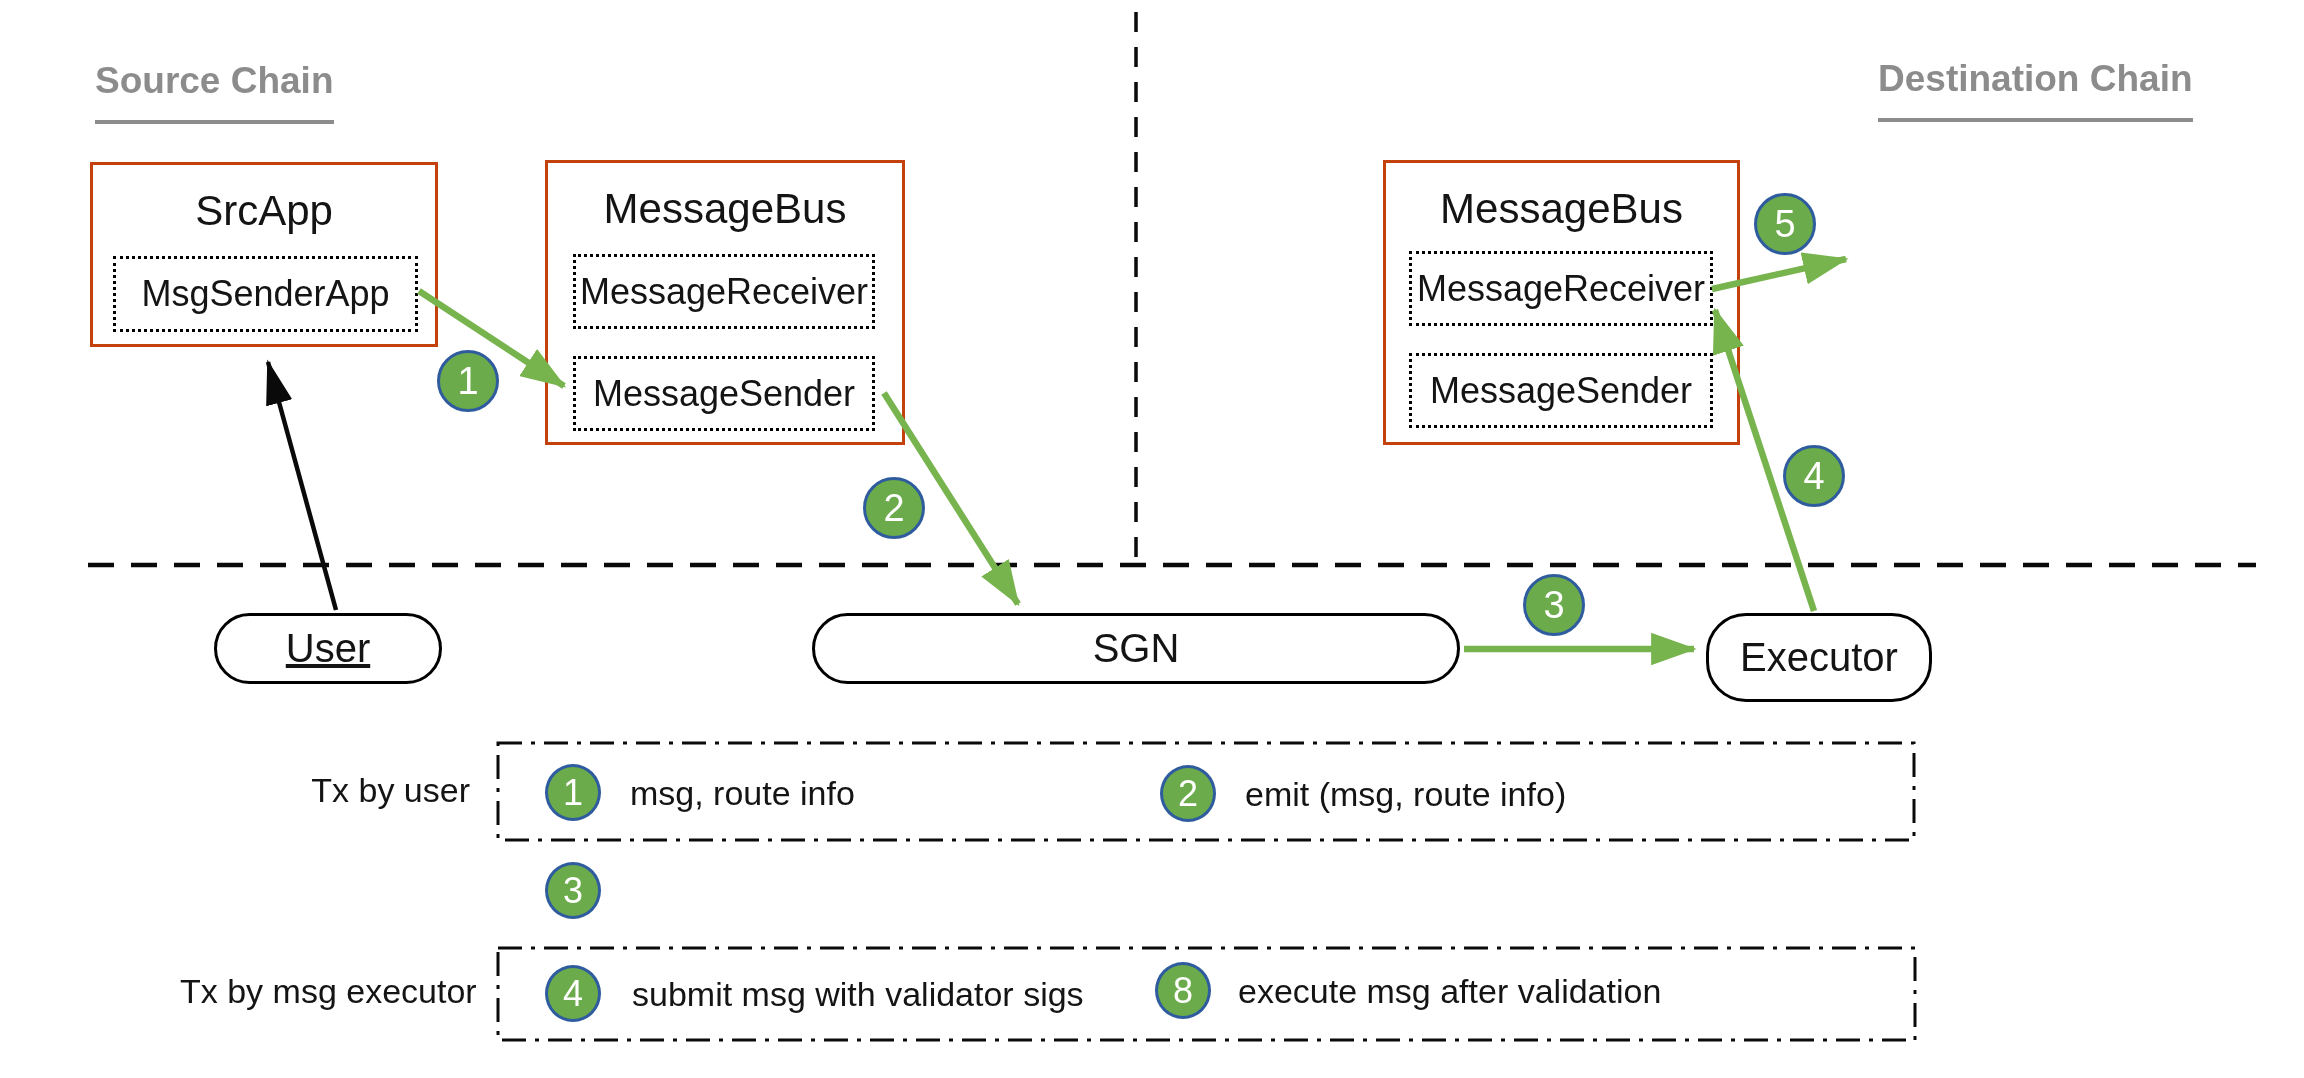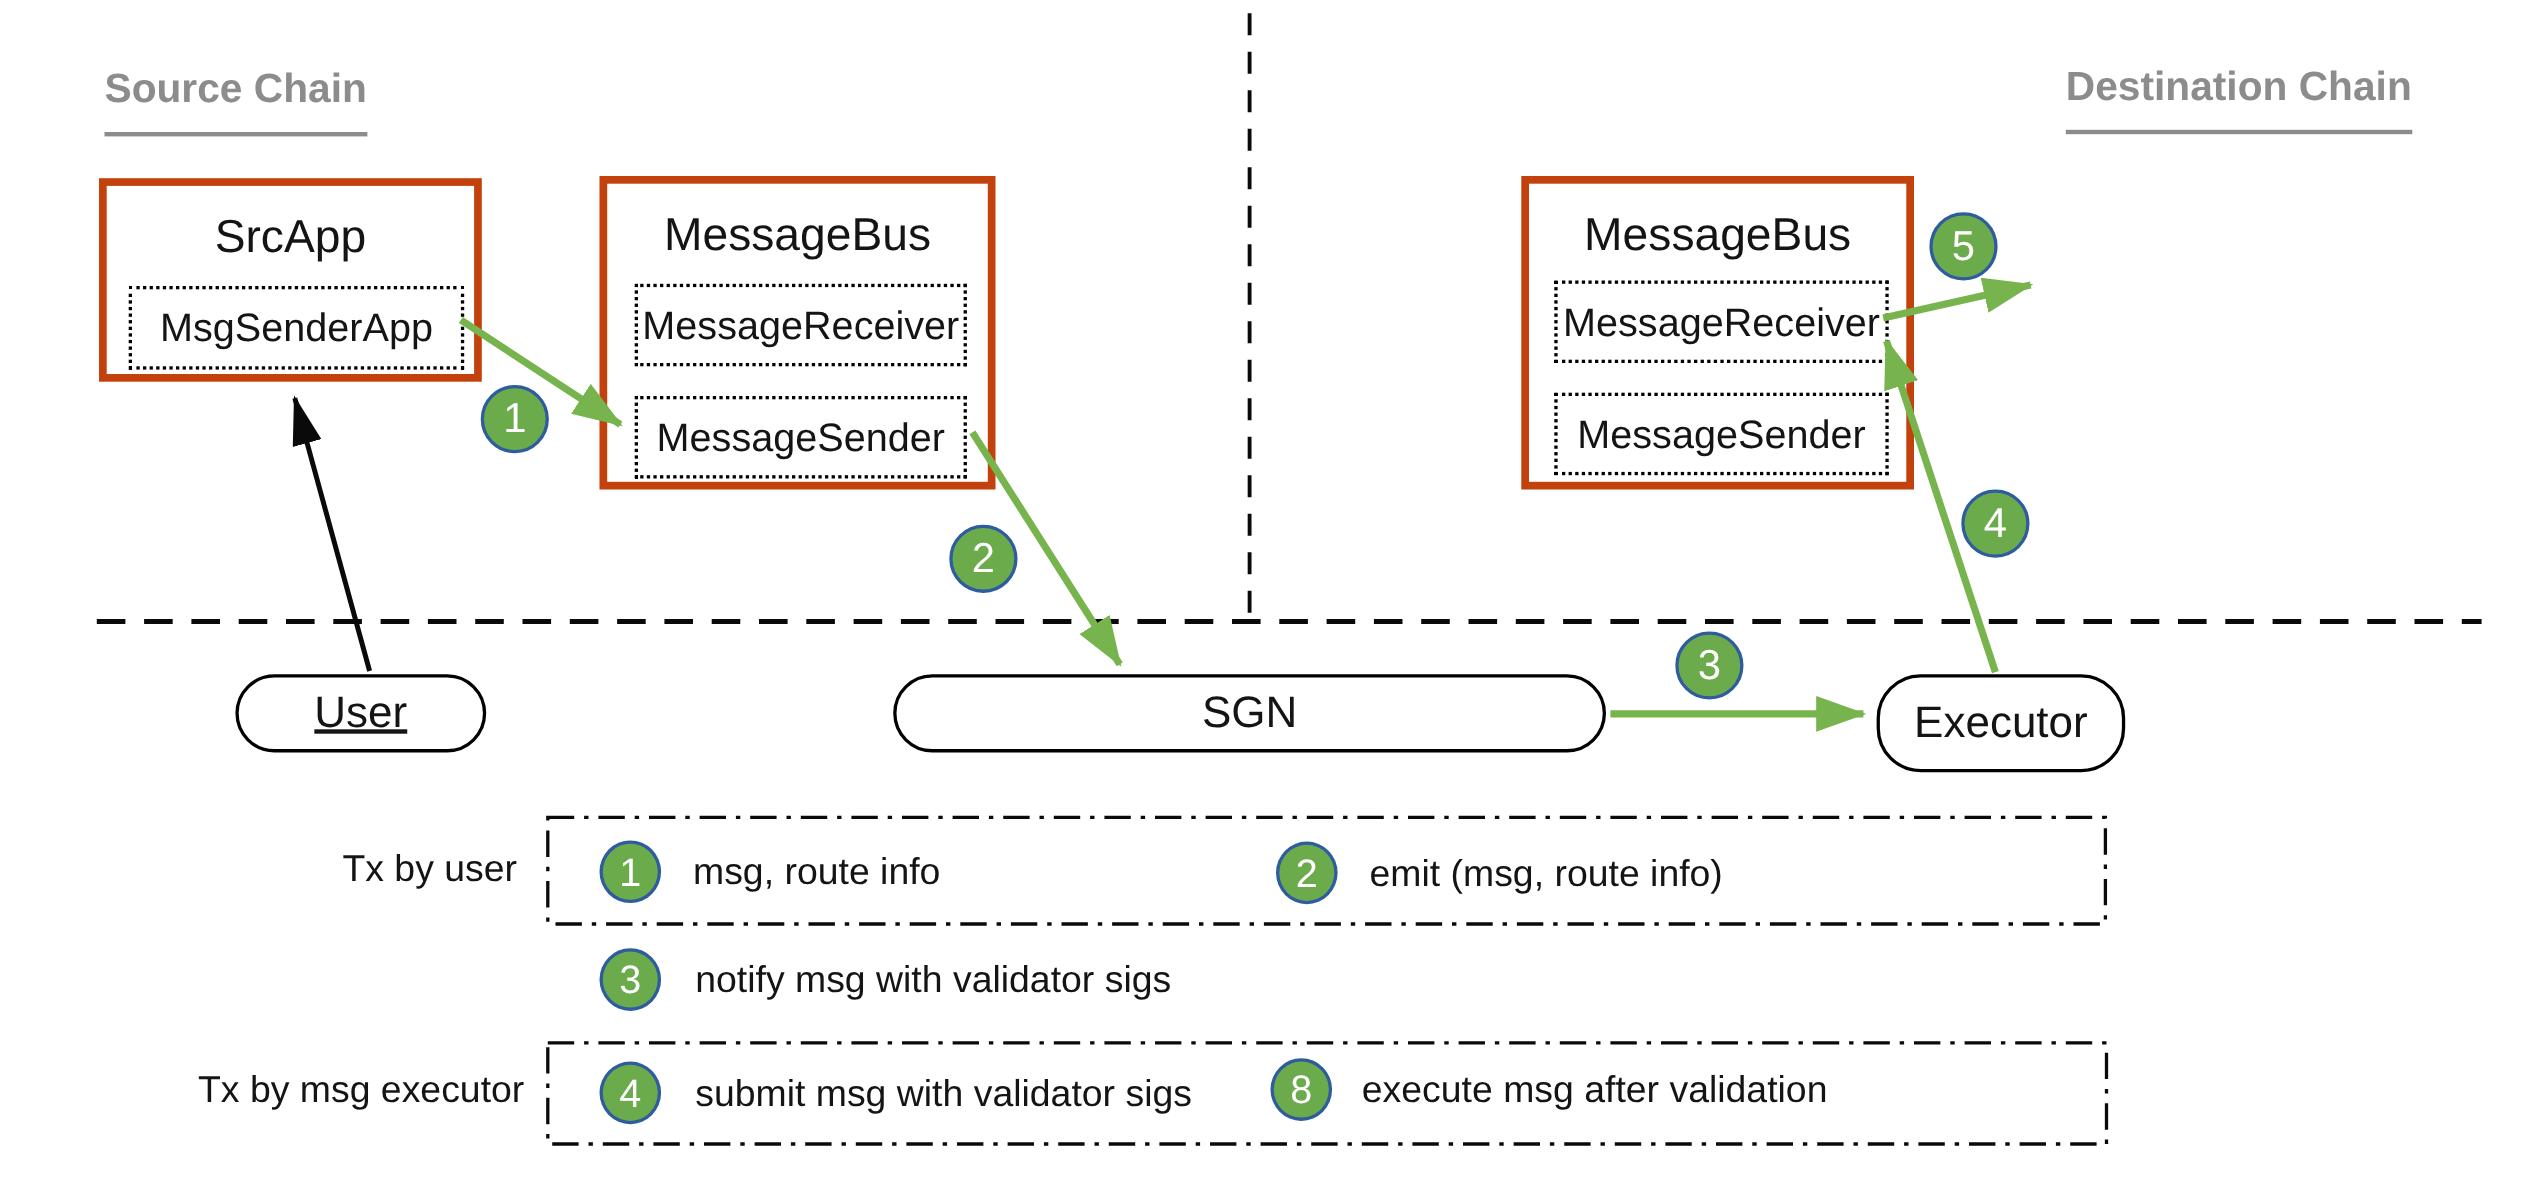--- a/index.html
+++ b/index.html
@@ -8,21 +8,21 @@
     font-family:"Liberation Sans","DejaVu Sans",sans-serif;color:#1b1b1b;
   }
   .abs{position:absolute;}
   
   .chain-heading{
     font-size:37px;font-weight:bold;color:var(--heading-gray);
     border-bottom:4px solid var(--heading-gray);padding-bottom:18px;white-space:nowrap;
   }
   
   .node-box{
-    position:absolute;border:7px solid #c2410c;background:#fff;box-sizing:border-box;padding-left:15px;
+    position:absolute;border:3px solid #c2410c;background:#fff;box-sizing:border-box;padding-left:15px;
   }
   .node-box .title{
     position:absolute;left:0;right:0;text-align:center;font-size:42px;color:#141414;
   }
   .inner-box{
     position:absolute;border:3px dotted #000;background:#fff;box-sizing:border-box;
     display:flex;align-items:center;justify-content:center;font-size:36px;color:#141414;
     white-space:nowrap;
   }
   
@@ -118,21 +118,20 @@
   <div class="legend-label" style="left:180px;top:771px;width:290px;">Tx by user</div>
   <div class="legend-label" style="left:180px;top:972px;width:295px;">Tx by msg executor</div>
 
   <div class="step-circle small" style="left:545px;top:764px;width:56px;height:57px;">1</div>
   <div class="legend-text" style="left:630px;top:774px;">msg, route info</div>
 
   <div class="step-circle small" style="left:1160px;top:765px;width:56px;height:57px;">2</div>
   <div class="legend-text" style="left:1245px;top:775px;">emit (msg, route info)</div>
 
   <div class="step-circle small" style="left:545px;top:862px;width:56px;height:57px;">3</div>
-  <div class="legend-text" style="left:632px;top:872px;">notify msg with validator sigs</div>
 
   <div class="step-circle small" style="left:545px;top:965px;width:56px;height:57px;">4</div>
   <div class="legend-text" style="left:632px;top:975px;">submit msg with validator sigs</div>
 
   <div class="step-circle small" style="left:1155px;top:962px;width:56px;height:57px;">8</div>
   <div class="legend-text" style="left:1238px;top:972px;">execute msg after validation</div>
 
 </div>
 
 </body></html>

